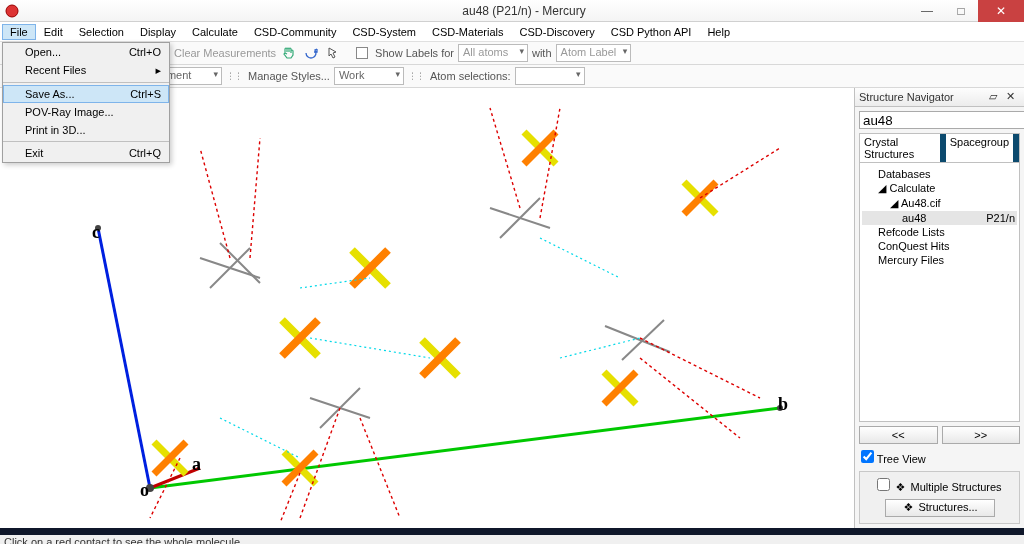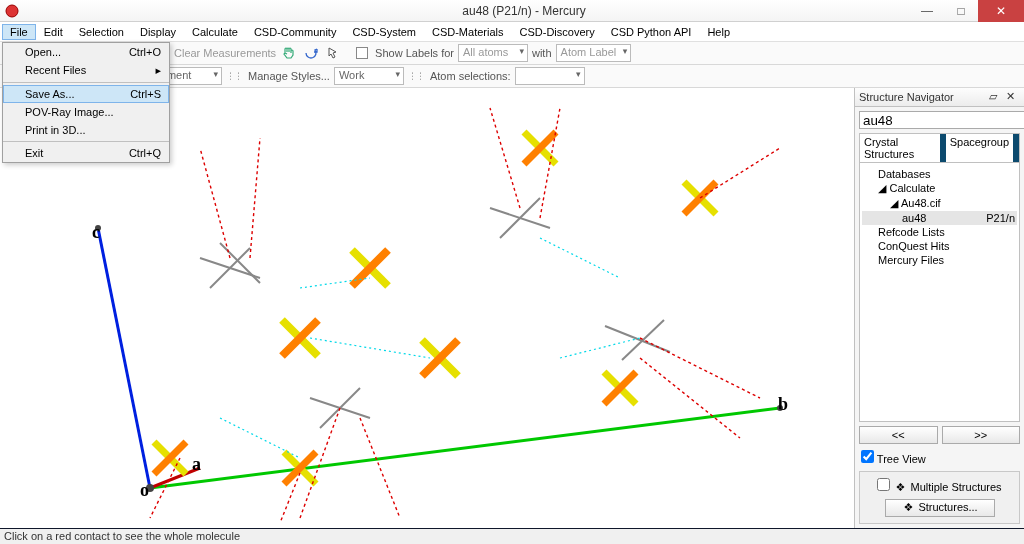--- a/index.html
+++ b/index.html
@@ -28,21 +28,21 @@
   .sp-title { background:linear-gradient(#fdfdfd,#ececec); border-bottom:1px solid #c0c0c0; padding:2px 4px; display:flex; justify-content:space-between; align-items:center; font-weight:normal; color:#333;}
   .sp-row { display:flex; gap:4px; padding:4px; }
   .sp-input { flex:1; border:1px solid #aaa; background:#fff; height:18px; padding:1px 3px; }
   .sp-btn { border:1px solid #aaa; background:linear-gradient(#fff,#e8e8e8); padding:1px 10px; height:18px; font-size:11px;}
   .sp-head { display:flex; background:#fff; border:1px solid #c0c0c0; margin:0 4px; }
   .sp-head div { flex:1; padding:2px 4px; border-right:6px solid #0c4a6e; }
   .tree { flex:1; background:#fff; border:1px solid #c0c0c0; border-top:none; margin:0 4px; padding:4px 2px; overflow:auto; }
   .tree-row { display:flex; justify-content:space-between; padding:1px 2px 1px 4px;}
   .tree-row.sel { background:#e5e5e5; }
   .indent1 { padding-left:16px; } .indent2 { padding-left:28px; } .indent3 { padding-left:40px; }
-  .statusbar { position:absolute; bottom:0; left:0; right:0; height:16px; background:#f0f0f0; border-top:1px solid #0f172a; padding:1px 4px; color:#333; font-size:11px;}
+  .statusbar { position:absolute; bottom:0; left:0; right:0; height:16px; background:#f0f0f0; border-top:7px solid #0f172a; padding:1px 4px; color:#333; font-size:11px;}
   .axis-label { position:absolute; font-family:"Times New Roman",serif; font-weight:bold; font-size:18px; color:#000; }
   .navbtns { display:flex; gap:4px; padding:4px; justify-content:center;}
   .disabled { color:#999; }
   .grip { color:#888; font-size:9px; letter-spacing:-1px; margin-right:2px;}
   .small-icon{width:14px;height:14px;display:inline-block;}
 </style>
 </head>
 <body>
 
 <div class="titlebar">

